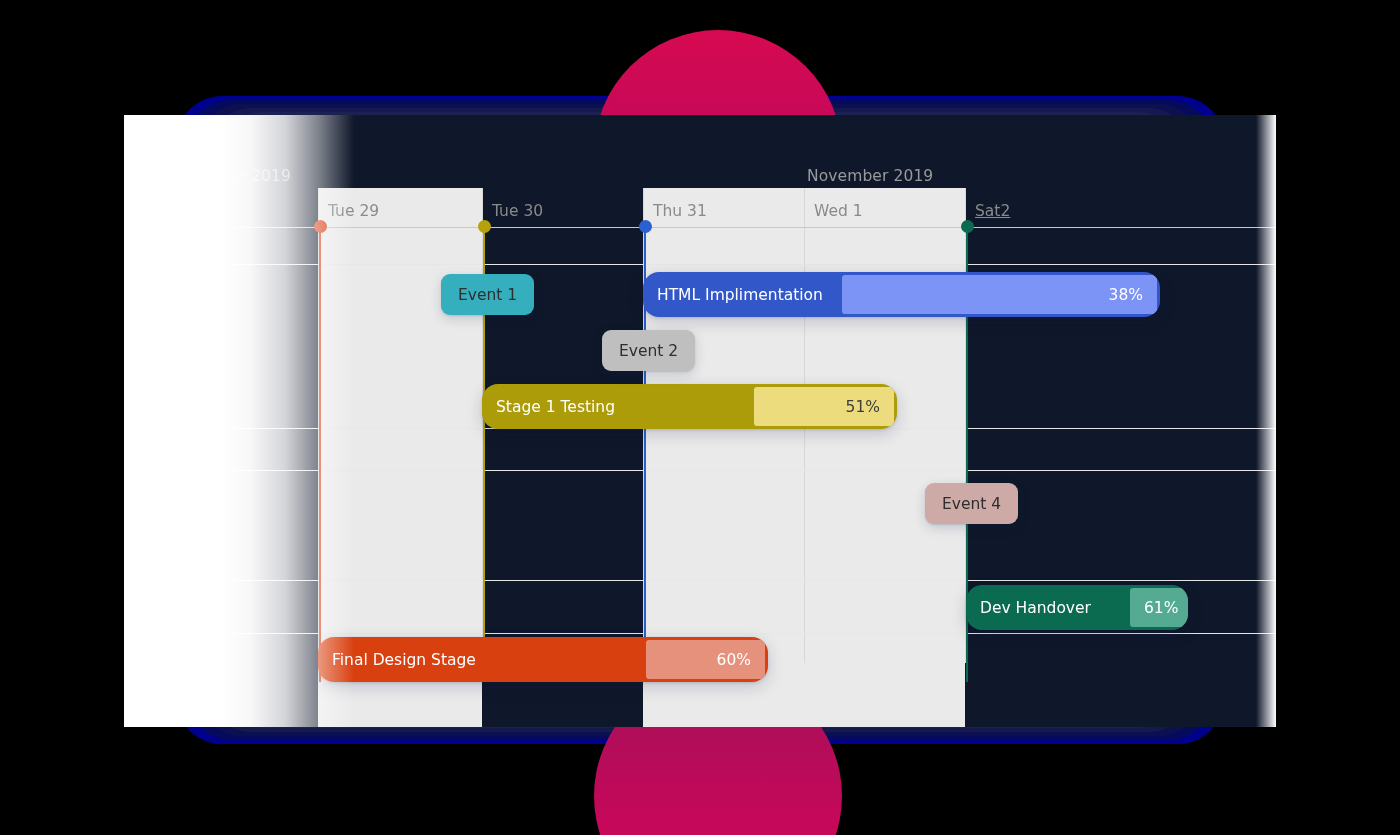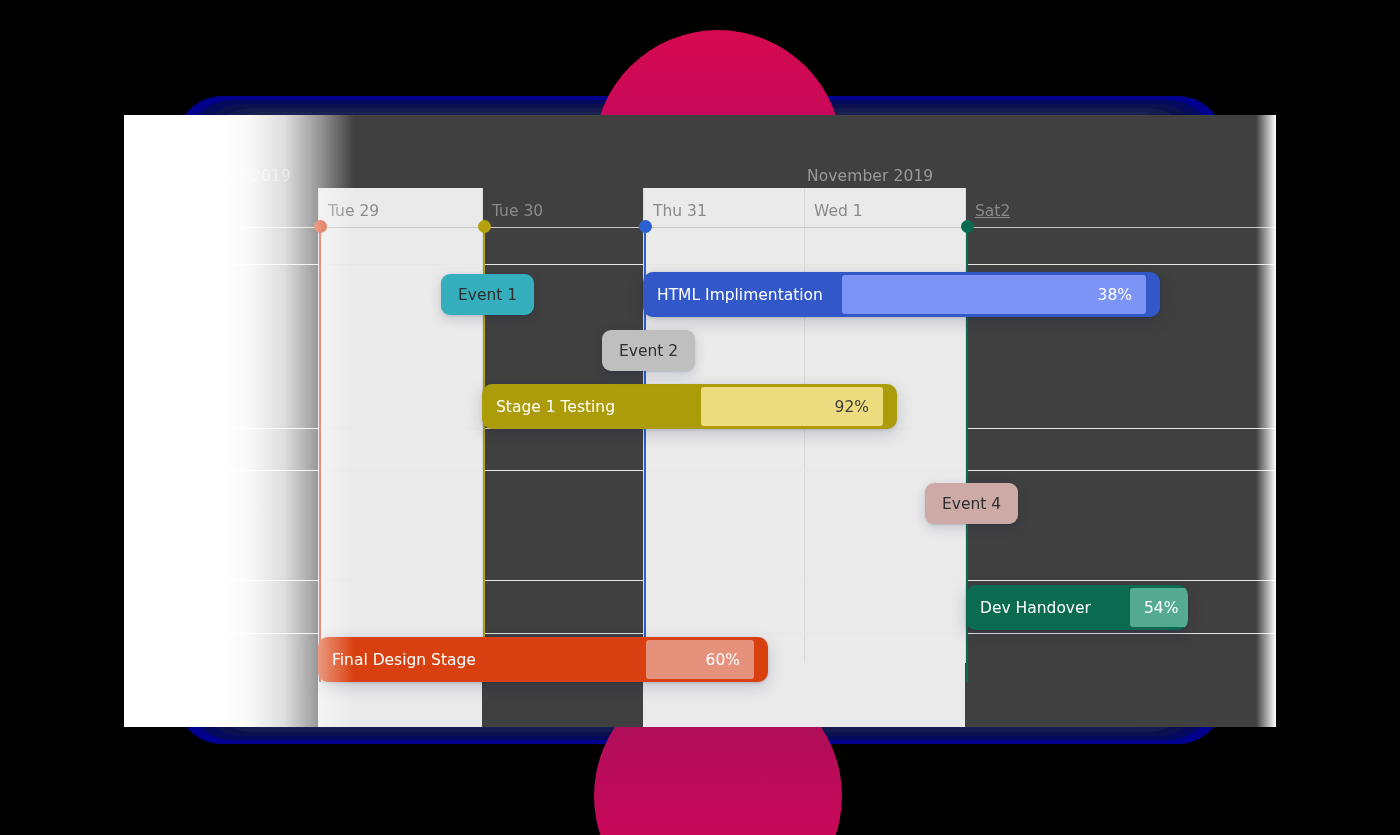--- a/index.html
+++ b/index.html
@@ -34,21 +34,21 @@
   }
   .blob-top    { left: 594px; top: 30px; border-radius: 50%; }
   .blob-bottom { left: 594px; top: 672px; border-radius: 50%;
                  background: linear-gradient(0deg, #d60a50 0%, #c5085a 40%, #a31158 100%); }
 
   
   #panel {
     position: absolute;
     left: 124px; top: 115px;
     width: 1152px; height: 612px;
-    background: #404040;
+    background: #0f172a;
     overflow: hidden;
   }
 
   
   #chart { position: absolute; inset: 0; }
 
   
   .month-label {
     position: absolute;
     top: 52px;
@@ -104,40 +104,40 @@
     position: absolute;
     width: 13px; height: 13px;
     border-radius: 50%;
     top: 105px;
   }
 
   
   .bar {
     position: absolute;
     height: 45px;
-    border-radius: 10px;
+    border-radius: 16px;
     display: flex;
     align-items: stretch;
     overflow: hidden;
     box-shadow: 0 5px 16px rgba(20,30,70,.18), 0 1px 3px rgba(20,30,70,.14);
   }
   .bar .bar-label {
     display: flex; align-items: center;
     padding: 0 14px;
     font-size: 15.5px;
     white-space: nowrap;
     flex: 0 0 auto;
   }
   .bar .bar-progress {
     display: flex; align-items: center; justify-content: flex-end;
     padding: 0 14px;
     font-size: 15.5px;
     flex: 1 1 auto;
     border-radius: 3px;
-    margin: 3px 14px 3px 0;
+    margin: 3px 3px 3px 0;
   }
 
   
   .event-chip {
     position: absolute;
     height: 41px;
     border-radius: 9px;
     display: flex; align-items: center; justify-content: center;
     padding: 0 17px;
     font-size: 15.5px;
@@ -207,26 +207,26 @@
         <div class="marker-dot" style="left: 353.5px; background: rgb(181, 161, 12);"></div>
         <div class="marker-line" style="left: 520px; height: 455px; background: rgb(43, 96, 208);"></div>
         <div class="marker-dot" style="left: 514.5px; background: rgb(43, 96, 208);"></div>
         <div class="marker-line" style="left: 842px; height: 455px; background: rgb(10, 107, 81);"></div>
         <div class="marker-dot" style="left: 836.5px; background: rgb(10, 107, 81);"></div>
         <div class="bar" style="left: 519px; width: 517px; top: 157px; background: rgb(50, 87, 200);">
           <div class="bar-label" style="width: 199px; color: rgb(255, 255, 255);">HTML Implimentation</div>
           <div class="bar-progress" style="background: rgb(123, 148, 245); color: rgb(255, 255, 255);">38%</div>
         </div>
         <div class="bar" style="left: 358px; width: 415px; top: 269px; background: rgb(172, 156, 9);">
-          <div class="bar-label" style="width: 219px; color: rgb(255, 255, 255);">Stage 1 Testing</div>
-          <div class="bar-progress" style="background: rgb(236, 220, 125); color: rgb(61, 61, 61);">92%</div>
+          <div class="bar-label" style="width: 272px; color: rgb(255, 255, 255);">Stage 1 Testing</div>
+          <div class="bar-progress" style="background: rgb(236, 220, 125); color: rgb(61, 61, 61);">51%</div>
         </div>
         <div class="bar" style="left: 842px; width: 222px; top: 470px; background: rgb(11, 107, 81);">
           <div class="bar-label" style="width: 164px; color: rgb(255, 255, 255);">Dev Handover</div>
-          <div class="bar-progress" style="background: rgb(84, 171, 146); color: rgb(255, 255, 255);">54%</div>
+          <div class="bar-progress" style="background: rgb(84, 171, 146); color: rgb(255, 255, 255);">61%</div>
         </div>
         <div class="bar" style="left: 194px; width: 450px; top: 522px; background: rgb(217, 64, 15);">
           <div class="bar-label" style="width: 328px; color: rgb(255, 255, 255);">Final Design Stage</div>
           <div class="bar-progress" style="background: rgb(229, 145, 124); color: rgb(255, 255, 255);">60%</div>
         </div>
         <div class="event-chip" style="left: 317px; top: 159px; background: rgb(53, 175, 189); color: rgb(46, 46, 46);">Event 1</div>
         <div class="event-chip" style="left: 478px; top: 215px; background: rgb(191, 191, 191); color: rgb(46, 46, 46); text-align: center;">Event 2</div>
         <div class="event-chip" style="left: 801px; top: 368px; background: rgb(206, 170, 166); color: rgb(46, 46, 46);">Event 4</div>
       </div>
     <div id="left-fade"></div>

